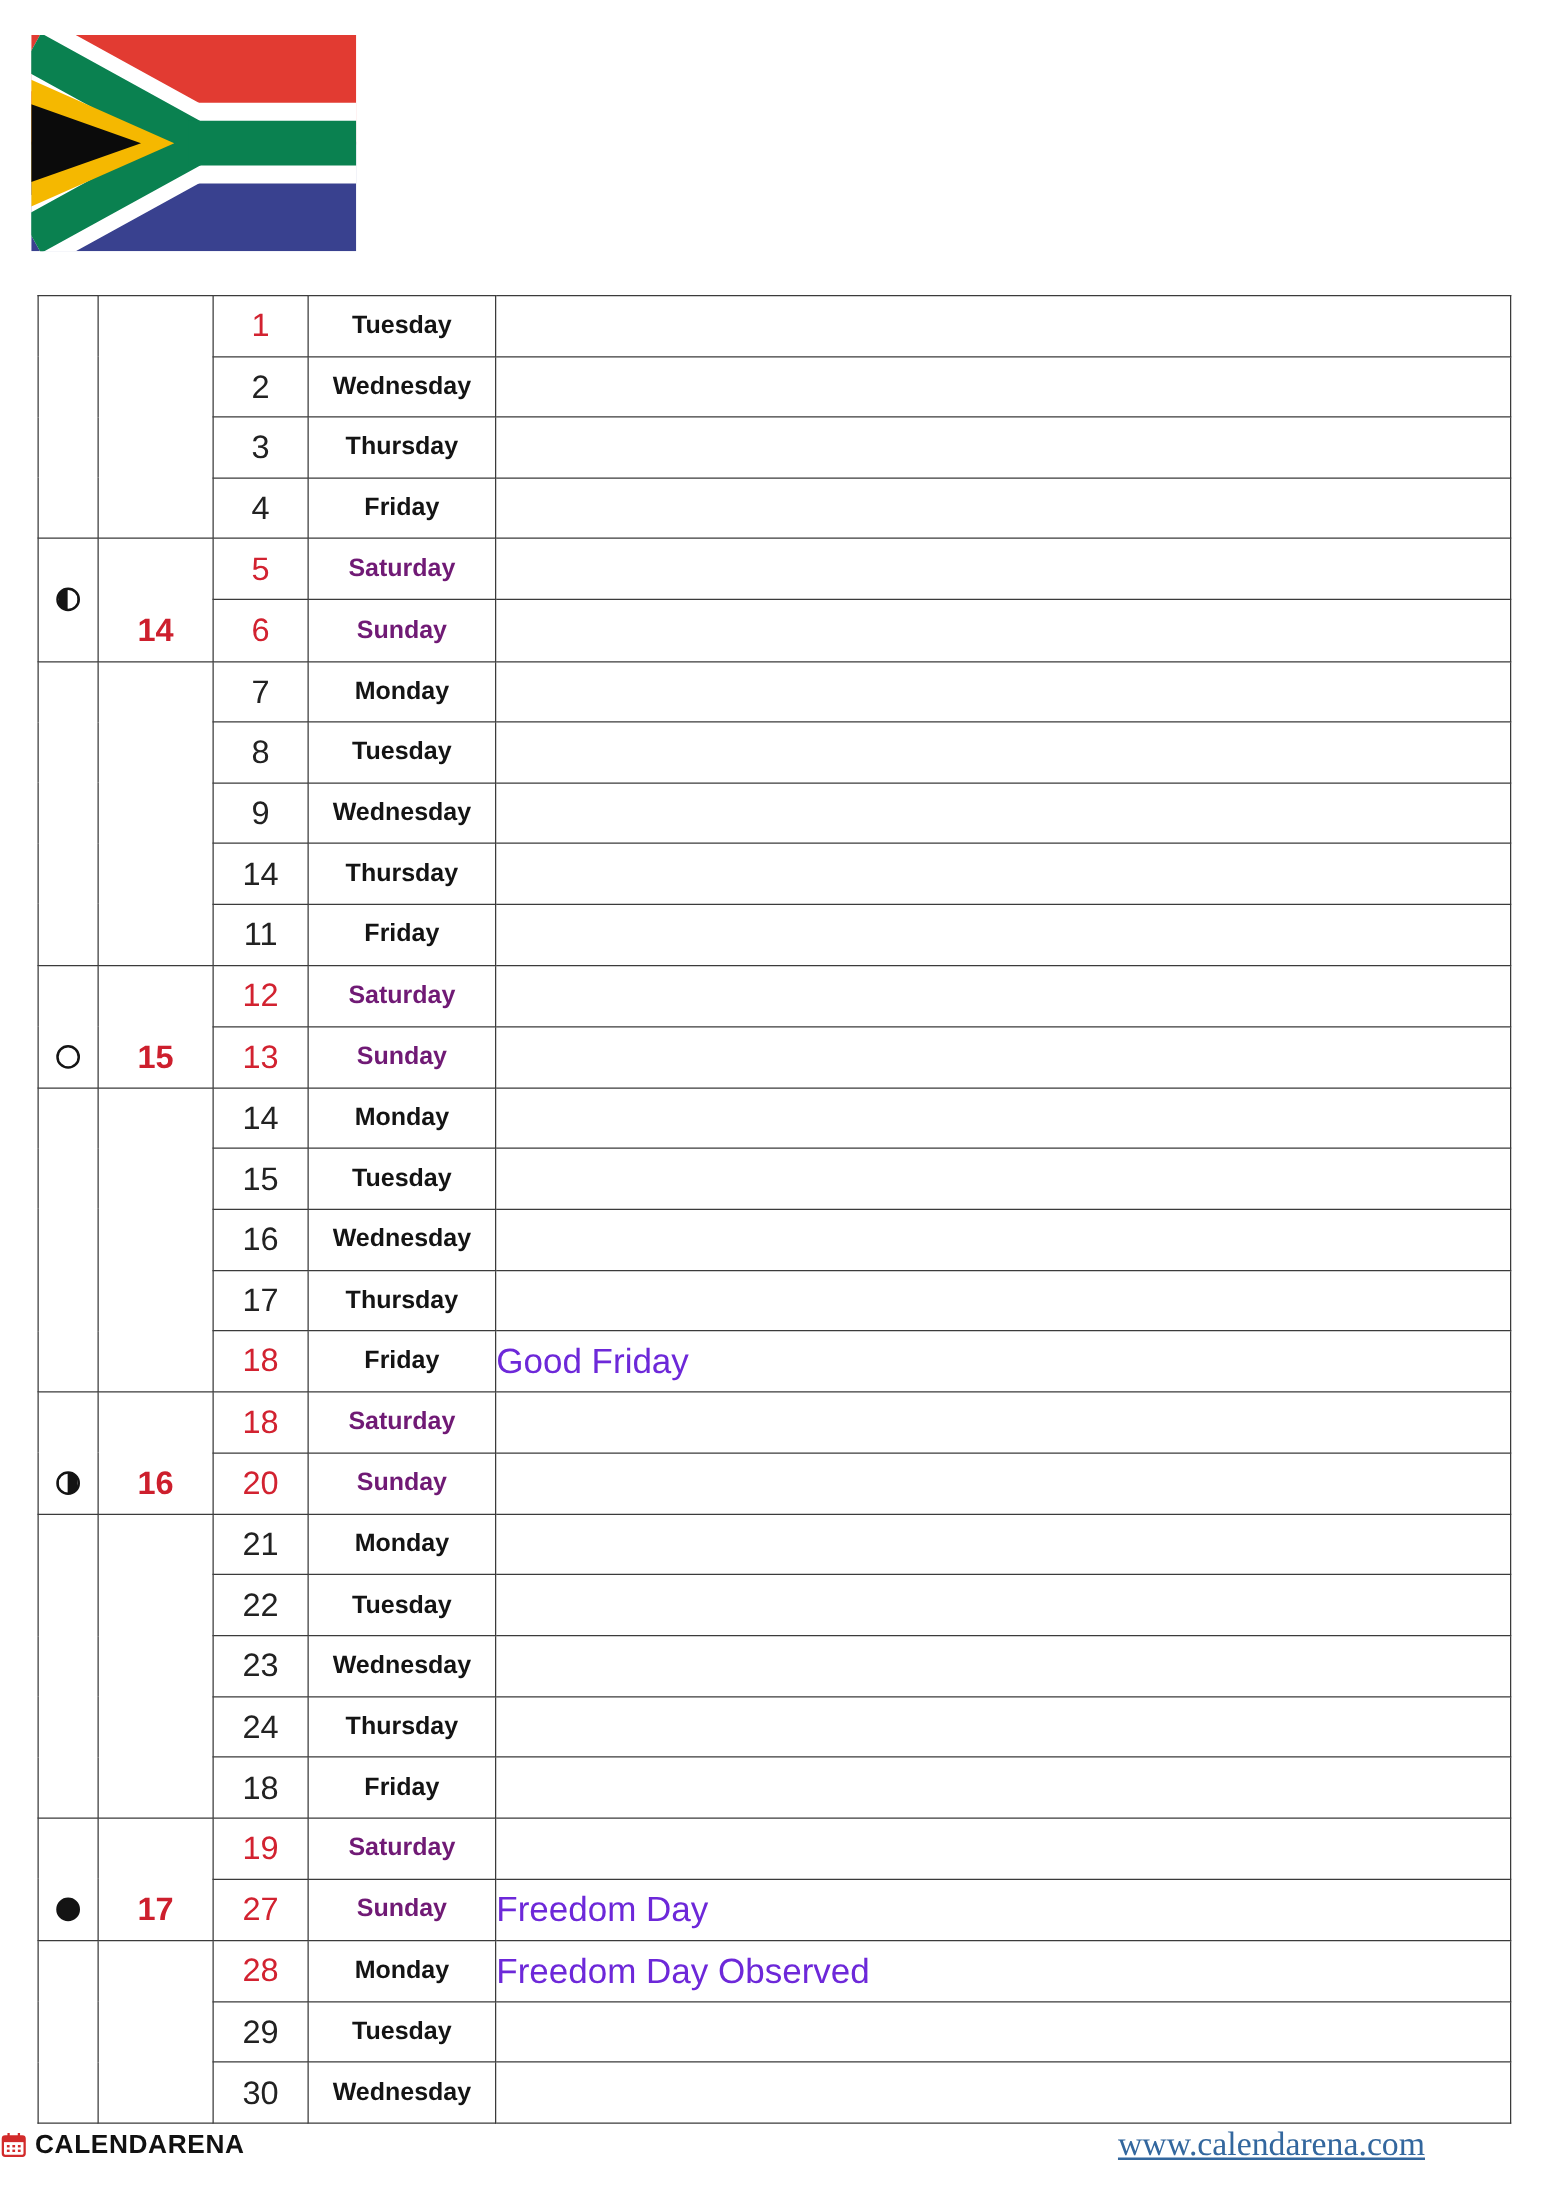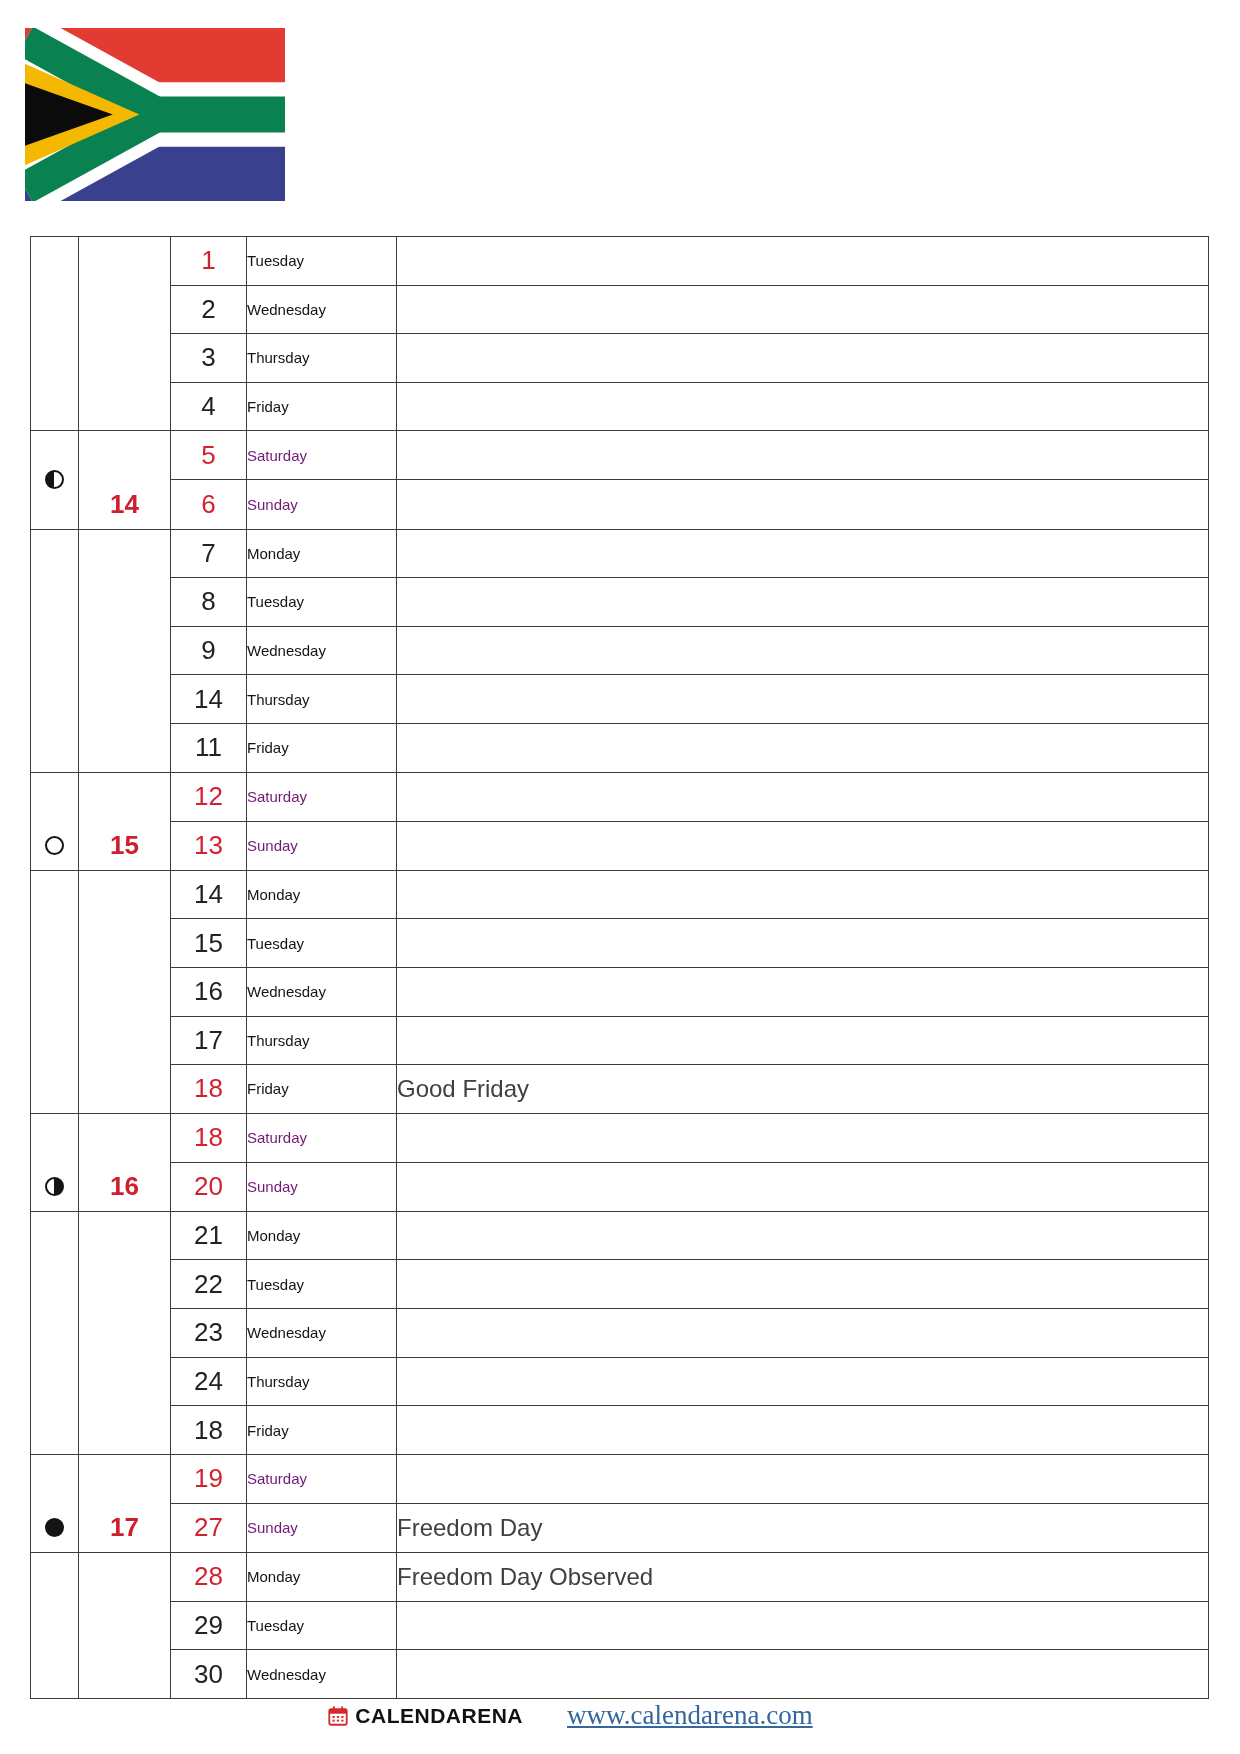--- a/index.html
+++ b/index.html
@@ -29,34 +29,34 @@
   td.c-moon,td.c-week{
     border-top:1px solid #9a9a9a;border-bottom:1px solid #9a9a9a;
     vertical-align:top;
   }
   td.first-block{border-top:none;}
   td.last-block{border-bottom:none;}
   td.wk-yellow{background:#f9efa3;}
   .slot{height:48.6px;display:flex;align-items:center;justify-content:center;}
   .c-num{text-align:center;font-size:26px;color:#222222;}
   .c-num.red{color:#d22230;}
-  .c-name{font-size:15px;font-weight:normal;color:#141414;padding-left:9px;}
+  .c-name{font-size:20px;font-weight:bold;color:#141414;padding-left:9px;text-align:center;}
   .c-name.red{color:#701a75;}
-  .c-note{font-size:24px;color:#404040;padding-left:11px;}
+  .c-note{font-size:28px;color:#6d28d9;padding-left:11px;}
   .weeknum{font-size:26px;font-weight:bold;color:#cd1f2d;}
   
   .moon{width:19px;height:19px;border-radius:50%;border:2.5px solid #141414;box-sizing:border-box;}
   .moon.first-quarter{background:linear-gradient(90deg,#141414 50%,rgba(0,0,0,0) 50%);}
   .moon.last-quarter{background:linear-gradient(90deg,rgba(0,0,0,0) 50%,#141414 50%);}
   .moon.full{background:transparent;}
   .moon.new{background:#141414;border-color:#141414;}
   
   .footer{
     position:absolute;left:0;top:1700px;width:1140px;
-    display:flex;align-items:center;justify-content:center;gap:44px;
+    display:flex;align-items:center;justify-content:space-between;gap:44px;
   }
   .brand{display:flex;align-items:center;gap:6px;}
   .brand-label{font-size:21px;font-weight:bold;letter-spacing:0.5px;color:#111111;}
   .site-link{
     font-family:Liberation Serif, serif;
     font-size:27px;color:#33679e;text-decoration:underline;
   }
 </style>
 </head>
 <body>

